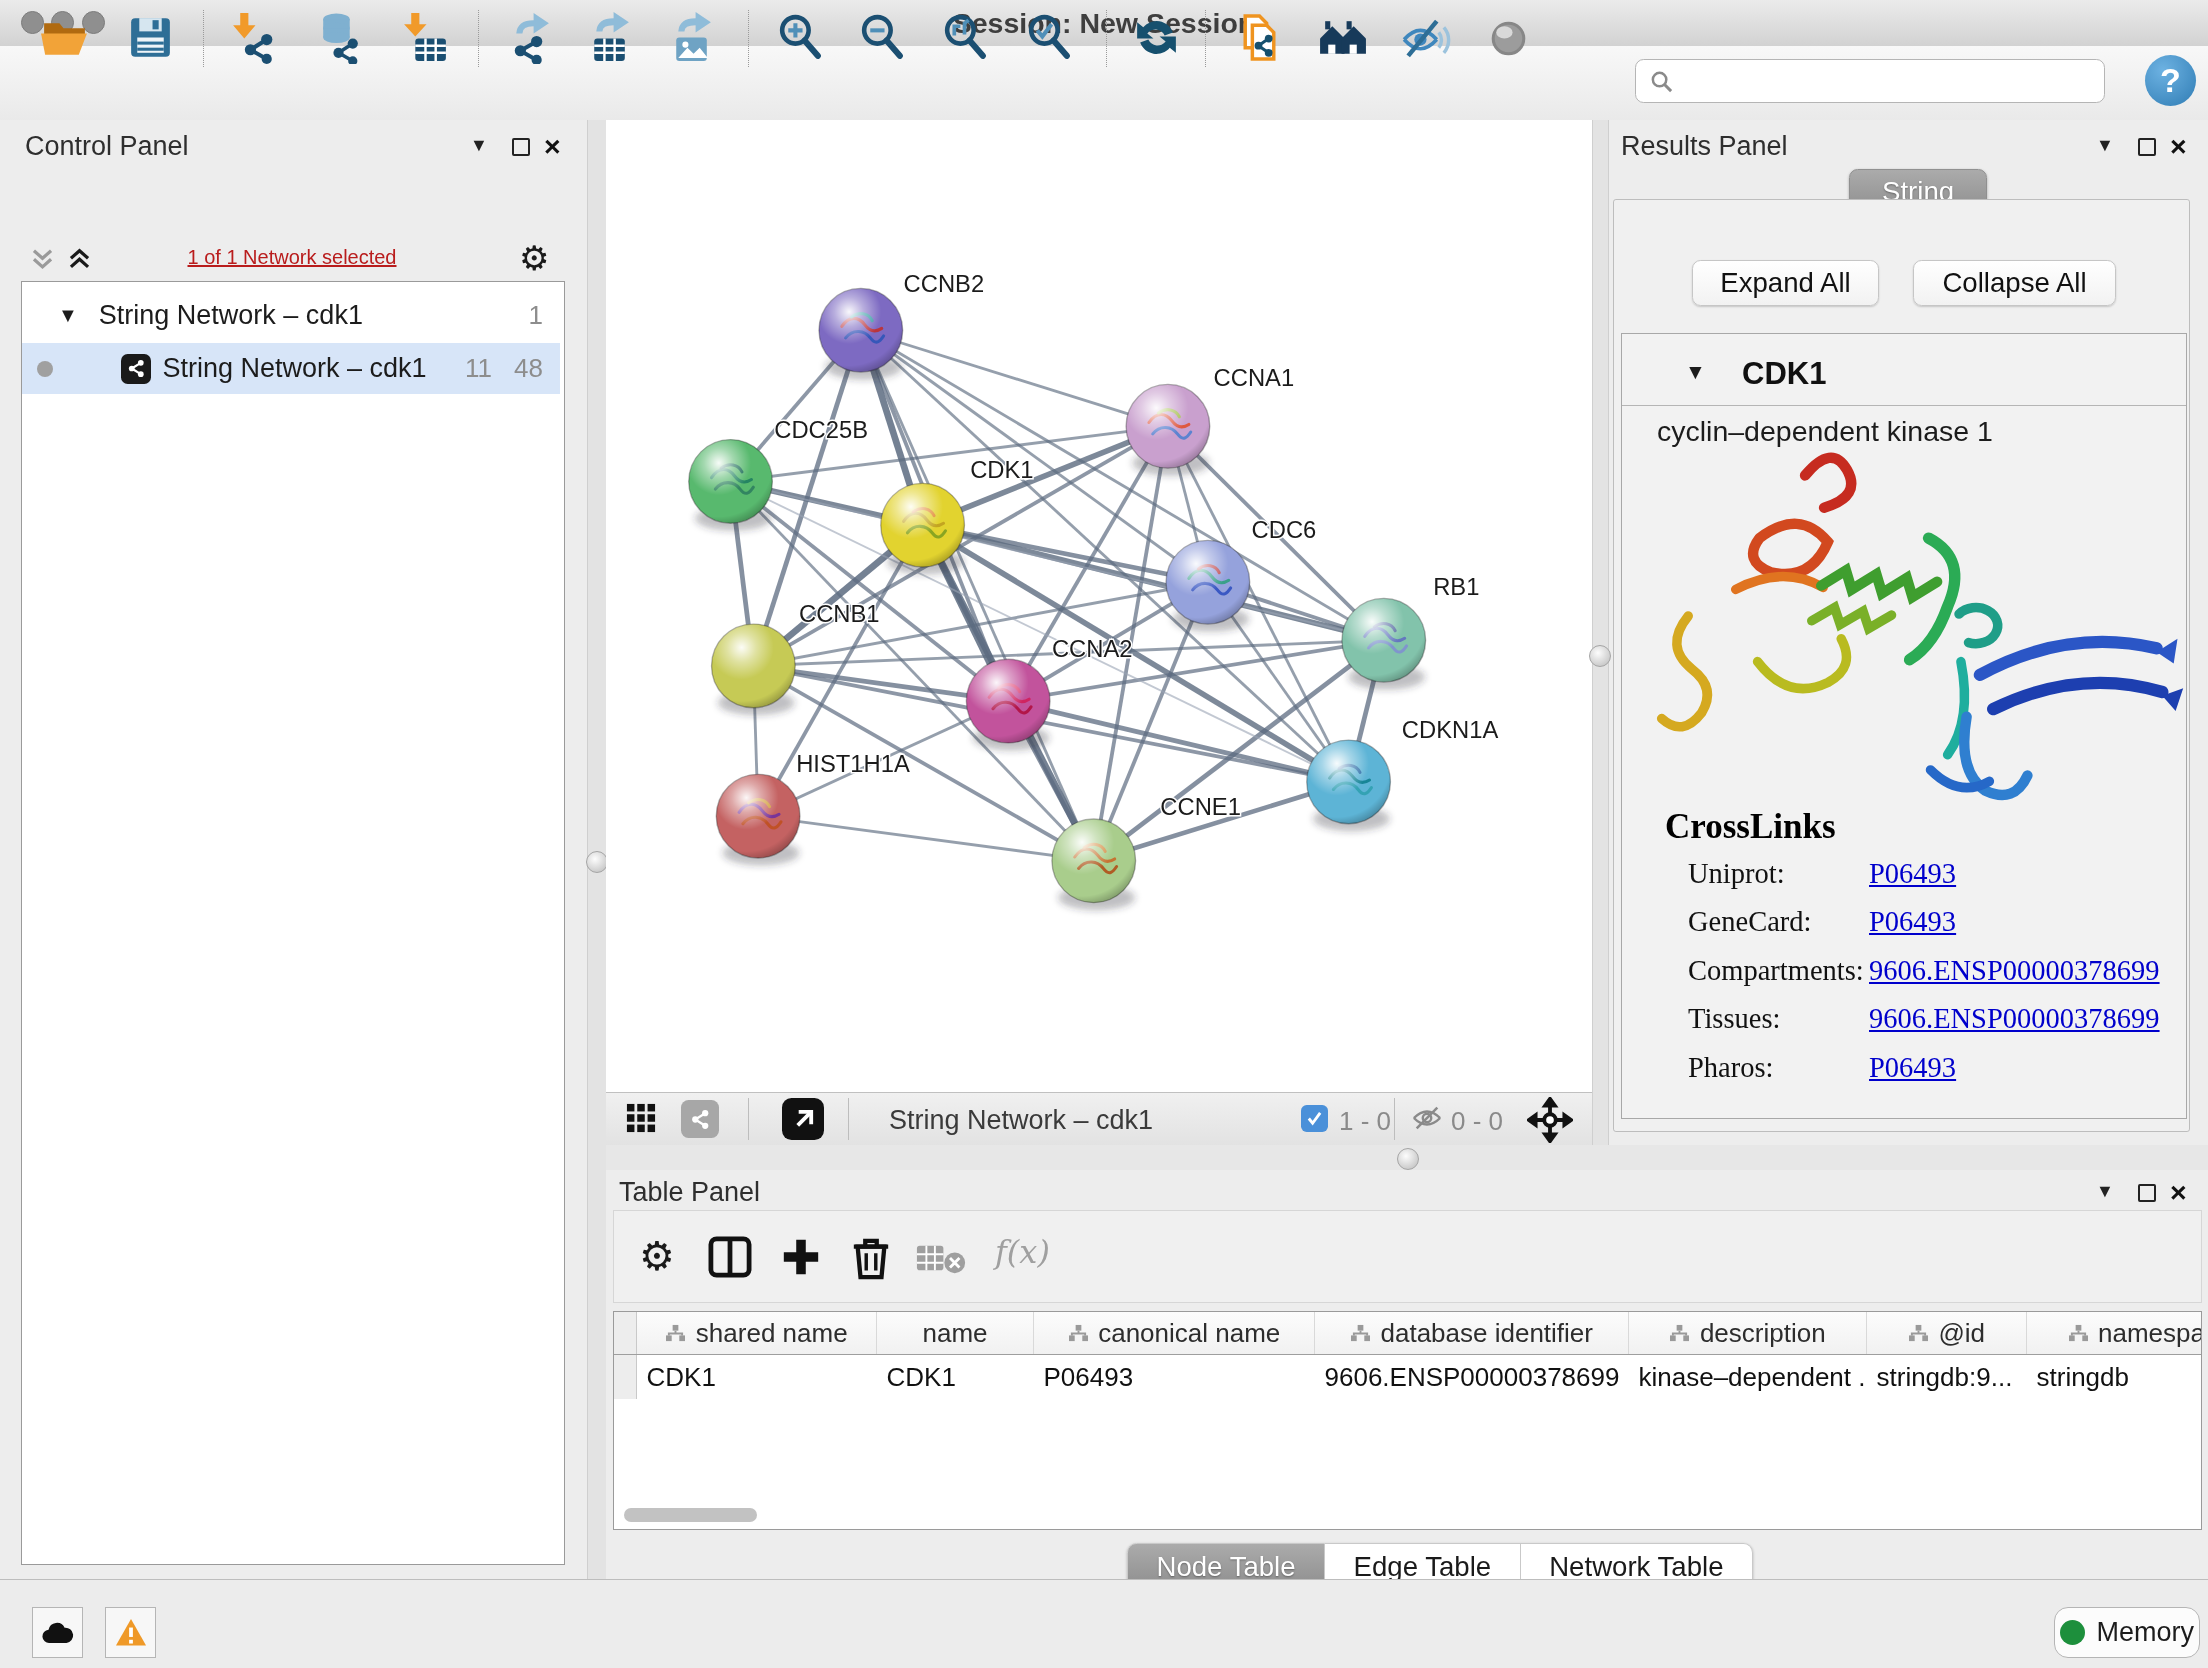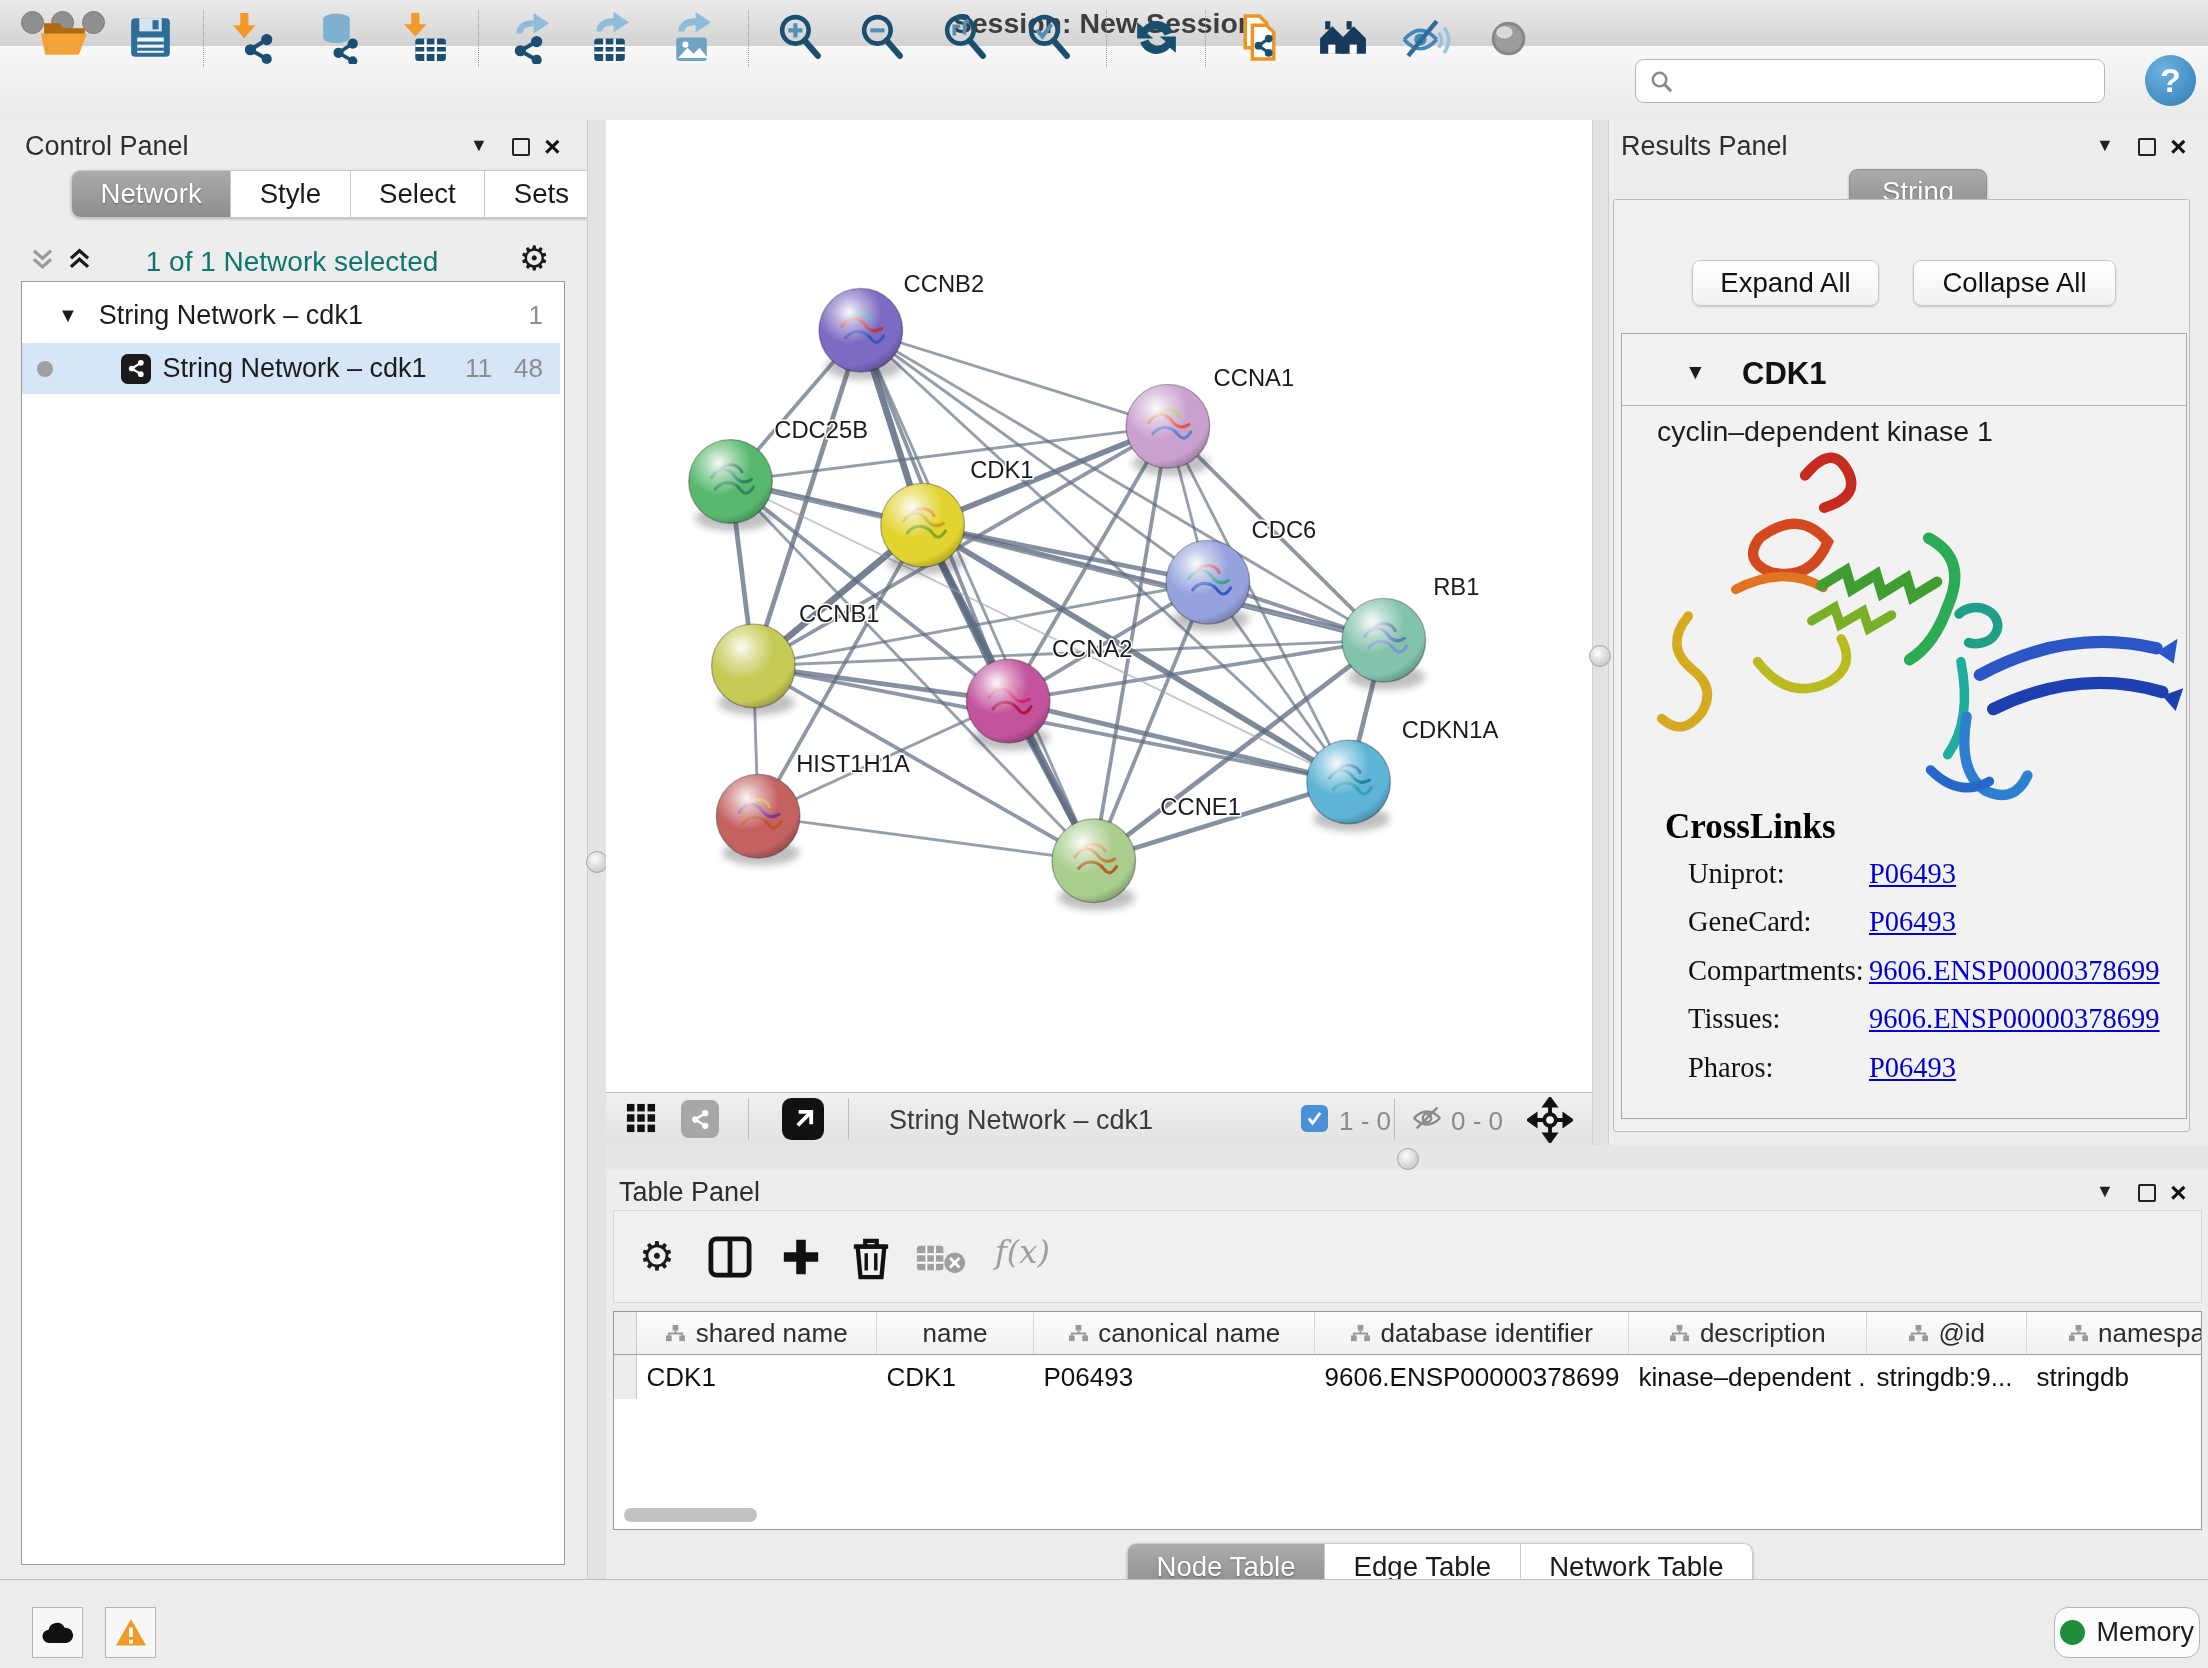--- a/index.html
+++ b/index.html
@@ -36,21 +36,21 @@
   .seg{display:flex;box-shadow:0 1px 2.9px rgba(0,0,0,.25);border-radius:9.5px;}
   .seg .tab{height:46px;line-height:46px;padding:0 28.5px;font-size:27.6px;background:#fff;
     border:1px solid #c9c9c9;border-left-width:0;color:#1a1a1a;white-space:nowrap;}
   .seg .tab:first-child{border-radius:9.5px 0 0 9.5px;border-left-width:1px;}
   .seg .tab:last-child{border-radius:0 9.5px 9.5px 0;}
   .seg .tab.active{background:linear-gradient(#ababab,#8d8d8d);color:#fff;text-shadow:0 1px 1.9px rgba(0,0,0,.35);}
   .single-tab{height:44px;line-height:44px;padding:0 32px;font-size:27.6px;border-radius:8.6px;
     background:linear-gradient(#ababab,#8d8d8d);color:#fff;border:1px solid #909090;
     text-shadow:0 1px 1.9px rgba(0,0,0,.35);box-shadow:0 1px 2.9px rgba(0,0,0,.3);}
   
-  .subhead{font-size:28px;color:#0f766e;}
+  .subhead{font-size:20px;color:#b91c1c;text-decoration:underline;}
   .gear-glyph{font-size:34px;color:#1a1a1a;}
   .tree-box{left:21px;top:281px;width:542px;height:1282px;background:#fff;border:1.9px solid #9a9a9a;}
   .tree-row{position:absolute;left:0;width:538px;height:51px;display:flex;align-items:center;font-size:27px;}
   .tree-num{color:#8d8d8d;font-size:26px;position:absolute;}
   .share-sq{width:30px;height:30px;border-radius:6.7px;background:#1a1a1a;display:flex;
     align-items:center;justify-content:center;}
   
   .net-canvas{left:606px;top:120px;width:986px;height:972px;background:#fff;}
   .view-toolbar{left:606px;top:1092px;width:986px;height:53px;background:linear-gradient(#f0f0f0,#e2e2e2);
     border-top:1px solid #c0c0c0;border-bottom:1px solid #b5b5b5;}
@@ -285,26 +285,20 @@
       </svg>
     <input type="text" placeholder="" style="">
   </div>
   <div class="abs help-btn">?</div>
 
   <div class="abs left-panel"></div>
   <div class="abs panel-title" style="left:25px;top:131px">Control Panel</div>
   <div class="abs mini-tri" style="left:470px;top:135px">▼</div>
   <div class="abs mini-box" style="left:512px;top:138px"></div>
   <div class="abs mini-x" style="left:544px;top:137px">×</div>
-  <div class="abs seg" style="left:71px;top:170px" id="cp-tabs">
-      <span class="tab active">Network</span>
-      <span class="tab">Style</span>
-      <span class="tab">Select</span>
-      <span class="tab">Sets</span>
-    </div>
   <div class="abs" style="left:30px;top:245px">
     <svg width="25" height="28.5" viewBox="0 0 26 30">
         <g fill="none" stroke="#9a9a9a" stroke-width="3.4">
           <path d="M4 6l9 8 9-8"></path>
           <path d="M4 15l9 8 9-8"></path>
         </g>
       </svg>
   </div>
   <div class="abs" style="left:67px;top:245px">
     <svg width="25" height="28.5" viewBox="0 0 26 30">

